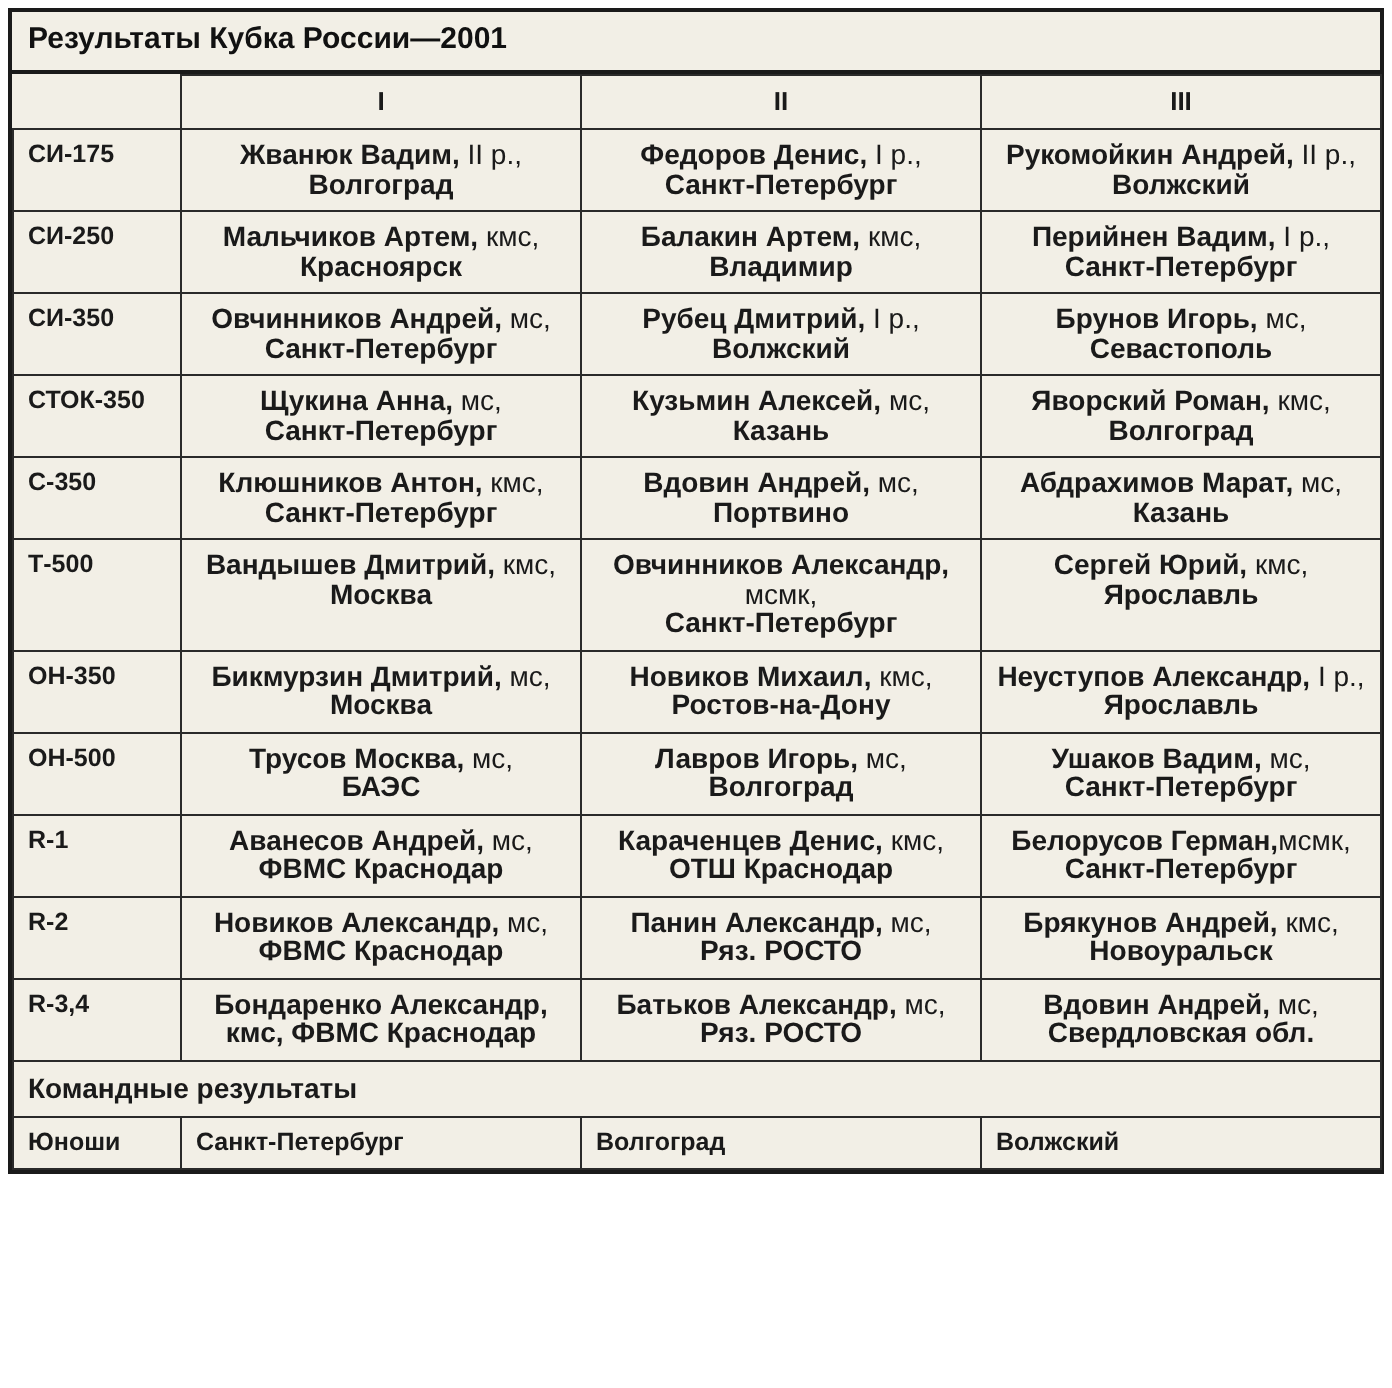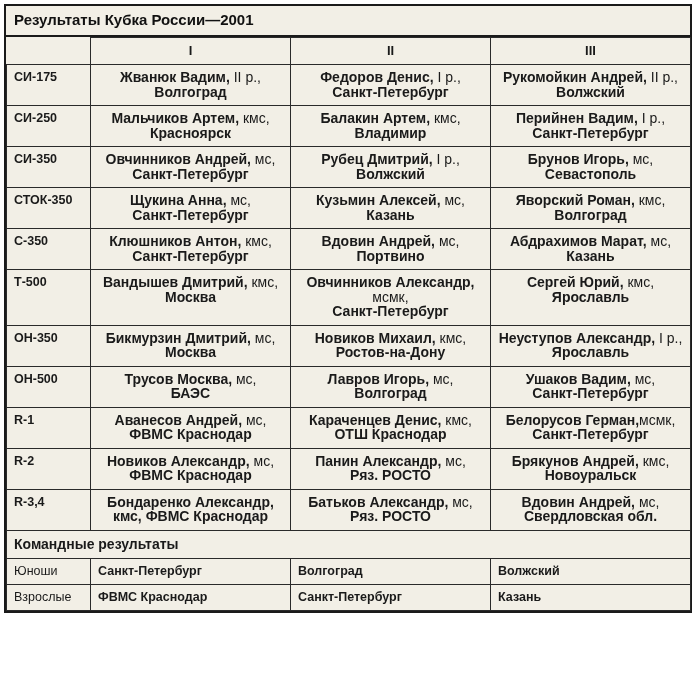--- a/index.html
+++ b/index.html
@@ -92,21 +92,21 @@
   .section-row td {
     background: #f2efe6;
     font-size: 14px;
     font-weight: bold;
     padding: 5px 8px 6px 8px;
     border-left: 1px solid #2a2a2a;
     border-right: 1px solid #2a2a2a;
   }
   .team-cat {
     font-size: 12.5px;
-    font-weight: normal;
+    font-weight: bold;
     white-space: nowrap;
     padding-top: 7px;
     padding-bottom: 8px;
   }
   .team-val {
     font-size: 12.5px;
     font-weight: bold;
     padding-top: 7px;
     padding-bottom: 8px;
   }
@@ -320,24 +320,18 @@
           <td colspan="4">Командные результаты</td>
         </tr>
 
         <tr>
           <td class="team-cat">Юноши</td>
           <td class="team-val">Санкт-Петербург</td>
           <td class="team-val">Волгоград</td>
           <td class="team-val">Волжский</td>
         </tr>
 
-        <tr>
-          <td class="team-cat">Взрослые</td>
-          <td class="team-val">ФВМС Краснодар</td>
-          <td class="team-val">Санкт-Петербург</td>
-          <td class="team-val">Казань</td>
-        </tr>
 
       </tbody>
     </table>
 
   </div>
 </div>
 
 </body></html>

